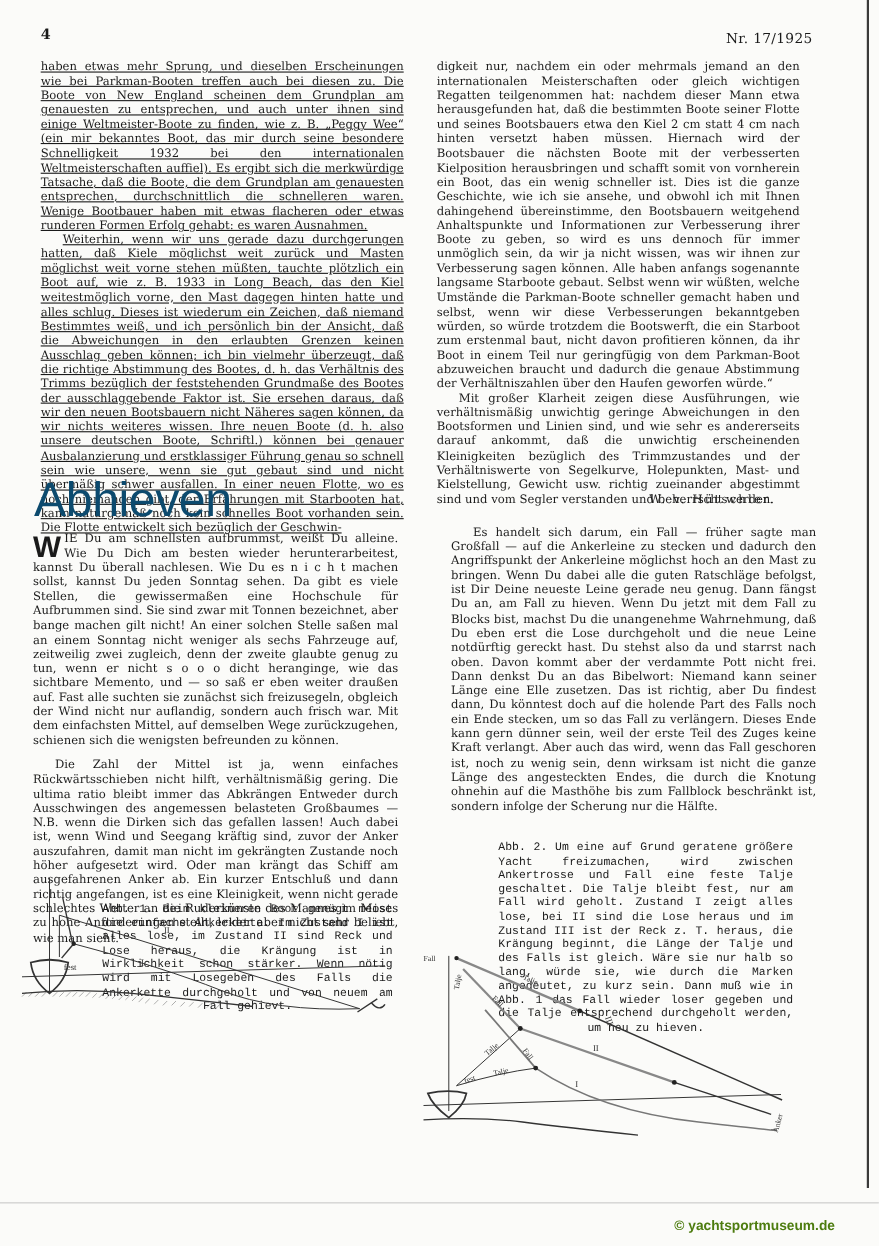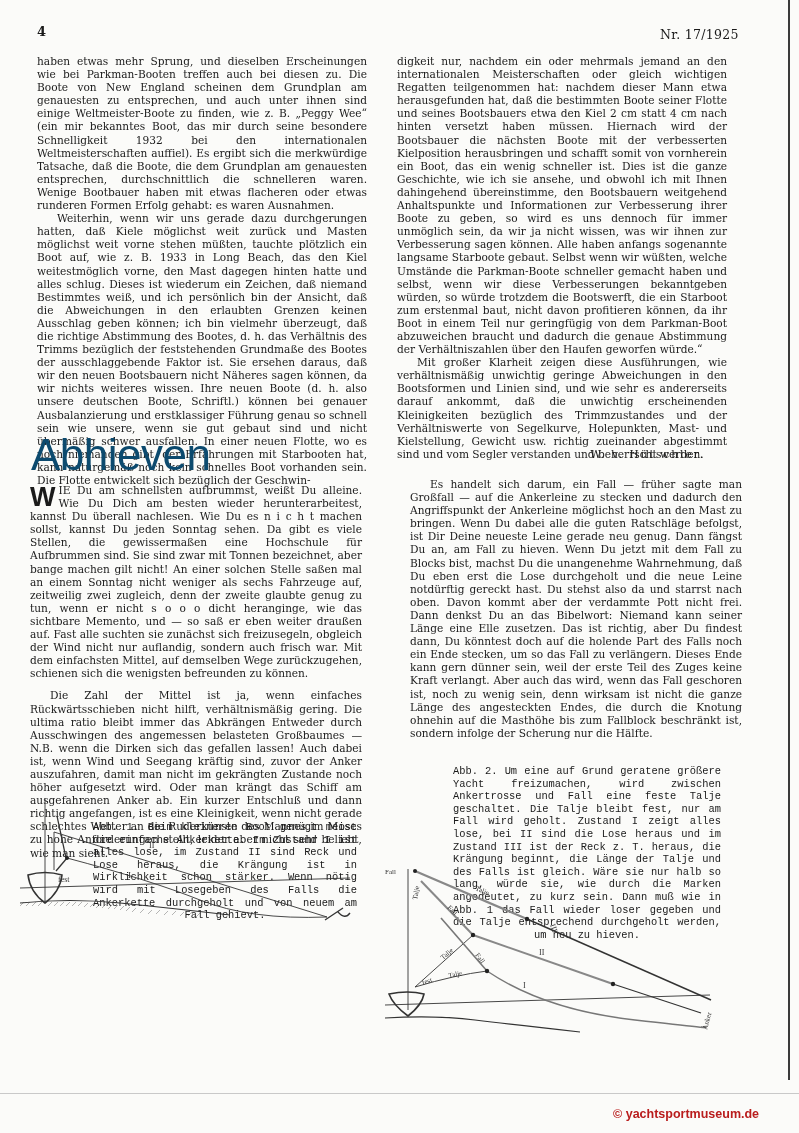--- a/index.html
+++ b/index.html
@@ -10,32 +10,32 @@
   .col{position:absolute;font-size:10.6px;line-height:13.1px;text-align:justify;hyphens:manual;}
   .col p{margin:0;}
   .col p.ind{text-indent:20px;}
   .col p.gap{margin-top:9px;}
   .sig{text-align:right;letter-spacing:2px;padding-right:22px;margin-top:-13px;}
   .title{left:31px;top:430px;font-family:"Liberation Sans","DejaVu Sans",sans-serif;font-size:44px;letter-spacing:-0.5px;color:#0c4a6e;}
   .dropcap{float:left;font-family:"Liberation Sans",sans-serif;font-size:27px;line-height:24px;font-weight:bold;margin-right:3px;margin-top:1px;}
   .caption{position:absolute;font-size:10.4px;line-height:12.6px;text-align:justify;text-align-last:center;font-family:Liberation Mono, monospace;}
   .vrule{left:788px;top:0;width:2px;height:1080px;background:#3a3a3a;}
   .hrule{left:0;top:1093px;width:799px;height:1px;background:#c9c9c9;}
-  .credit{left:613px;top:1107px;font-family:"Liberation Sans",sans-serif;font-weight:bold;font-size:12.5px;color:#b91c1c;}
+  .credit{left:613px;top:1107px;font-family:"Liberation Sans",sans-serif;font-weight:bold;font-size:12.5px;color:#4d7c0f;}
   svg{position:absolute;overflow:visible;}
   svg text{font-family:"Liberation Serif",serif;fill:#333;}
 </style>
 </head>
 <body>
 
 <div class="abs pagenum">4</div>
 <div class="abs issue">Nr. 17/1925</div>
 <div class="abs vrule"></div>
 
-<div class="col" style="left:37px;top:55px;width:330px;">
+<div class="col" style="left:37px;top:55px;width:330px;text-decoration:underline;">
   <p>haben etwas mehr Sprung, und dieselben Erscheinungen wie bei Parkman-Booten treffen auch bei diesen zu. Die Boote von New England scheinen dem Grundplan am genauesten zu entsprechen, und auch unter ihnen sind einige Weltmeister-Boote zu finden, wie z. B. „Peggy Wee“ (ein mir bekanntes Boot, das mir durch seine besondere Schnelligkeit 1932 bei den internationalen Weltmeisterschaften auffiel). Es ergibt sich die merkwürdige Tatsache, daß die Boote, die dem Grundplan am genauesten entsprechen, durchschnittlich die schnelleren waren. Wenige Bootbauer haben mit etwas flacheren oder etwas runderen Formen Erfolg gehabt: es waren Ausnahmen.</p>
   <p class="ind">Weiterhin, wenn wir uns gerade dazu durchgerungen hatten, daß Kiele möglichst weit zurück und Masten möglichst weit vorne stehen müßten, tauchte plötzlich ein Boot auf, wie z. B. 1933 in Long Beach, das den Kiel weitestmöglich vorne, den Mast dagegen hinten hatte und alles schlug. Dieses ist wiederum ein Zeichen, daß niemand Bestimmtes weiß, und ich persönlich bin der Ansicht, daß die Abweichungen in den erlaubten Grenzen keinen Ausschlag geben können; ich bin vielmehr überzeugt, daß die richtige Abstimmung des Bootes, d. h. das Verhältnis des Trimms bezüglich der feststehenden Grundmaße des Bootes der ausschlaggebende Faktor ist. Sie ersehen daraus, daß wir den neuen Bootsbauern nicht Näheres sagen können, da wir nichts weiteres wissen. Ihre neuen Boote (d. h. also unsere deutschen Boote, Schriftl.) können bei genauer Ausbalanzierung und erstklassiger Führung genau so schnell sein wie unsere, wenn sie gut gebaut sind und nicht übermäßig schwer ausfallen. In einer neuen Flotte, wo es noch niemanden gibt, der Erfahrungen mit Starbooten hat, kann naturgemäß noch kein schnelles Boot vorhanden sein. Die Flotte entwickelt sich bezüglich der Geschwin-</p>
 </div>
 <div class="col" style="left:397px;top:55px;width:330px;">
   <p>digkeit nur, nachdem ein oder mehrmals jemand an den internationalen Meisterschaften oder gleich wichtigen Regatten teilgenommen hat: nachdem dieser Mann etwa herausgefunden hat, daß die bestimmten Boote seiner Flotte und seines Bootsbauers etwa den Kiel 2 cm statt 4 cm nach hinten versetzt haben müssen. Hiernach wird der Bootsbauer die nächsten Boote mit der verbesserten Kielposition herausbringen und schafft somit von vornherein ein Boot, das ein wenig schneller ist. Dies ist die ganze Geschichte, wie ich sie ansehe, und obwohl ich mit Ihnen dahingehend übereinstimme, den Bootsbauern weitgehend Anhaltspunkte und Informationen zur Verbesserung ihrer Boote zu geben, so wird es uns dennoch für immer unmöglich sein, da wir ja nicht wissen, was wir ihnen zur Verbesserung sagen können. Alle haben anfangs sogenannte langsame Starboote gebaut. Selbst wenn wir wüßten, welche Umstände die Parkman-Boote schneller gemacht haben und selbst, wenn wir diese Verbesserungen bekanntgeben würden, so würde trotzdem die Bootswerft, die ein Starboot zum erstenmal baut, nicht davon profitieren können, da ihr Boot in einem Teil nur geringfügig von dem Parkman-Boot abzuweichen braucht und dadurch die genaue Abstimmung der Verhältniszahlen über den Haufen geworfen würde.“</p>
   <p class="ind">Mit großer Klarheit zeigen diese Ausführungen, wie verhältnismäßig unwichtig geringe Abweichungen in den Bootsformen und Linien sind, und wie sehr es andererseits darauf ankommt, daß die unwichtig erscheinenden Kleinigkeiten bezüglich des Trimmzustandes und der Verhältniswerte von Segelkurve, Holepunkten, Mast- und Kielstellung, Gewicht usw. richtig zueinander abgestimmt sind und vom Segler verstanden und beherrscht werden.</p>
   <div class="sig">W. v. Hütschler.</div>
 </div>
 
 <div class="abs title">Abhieven</div>

